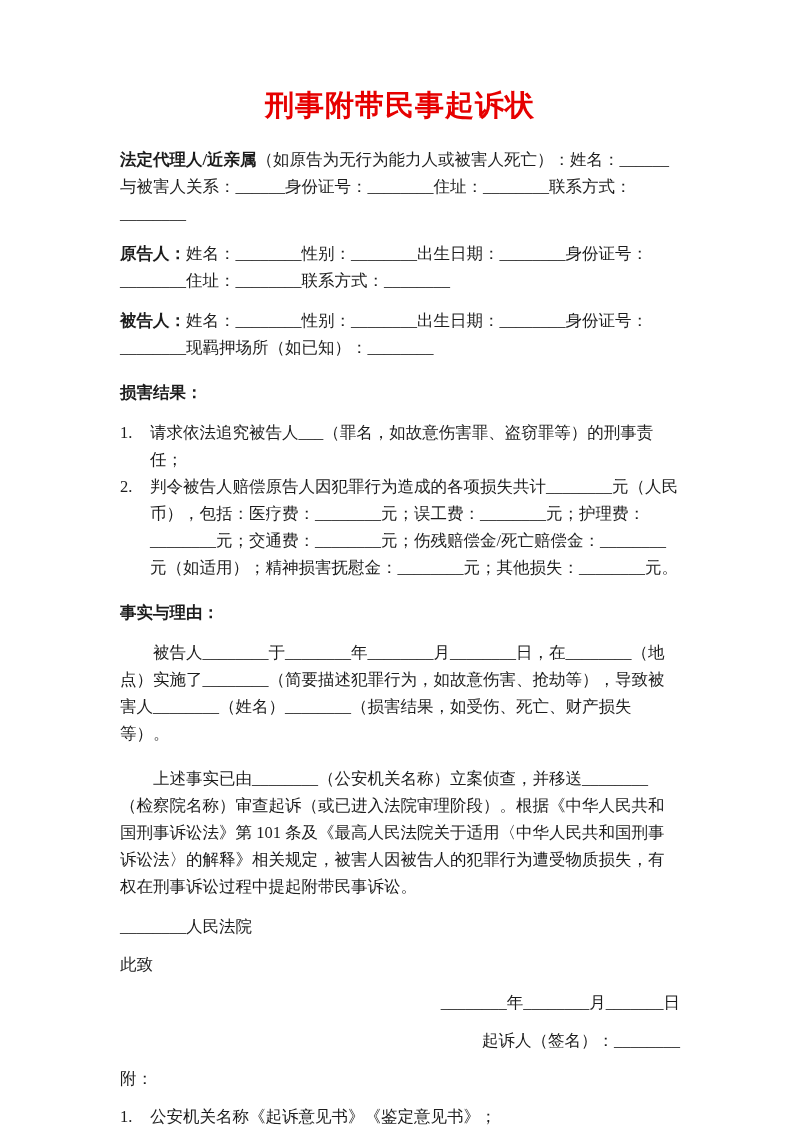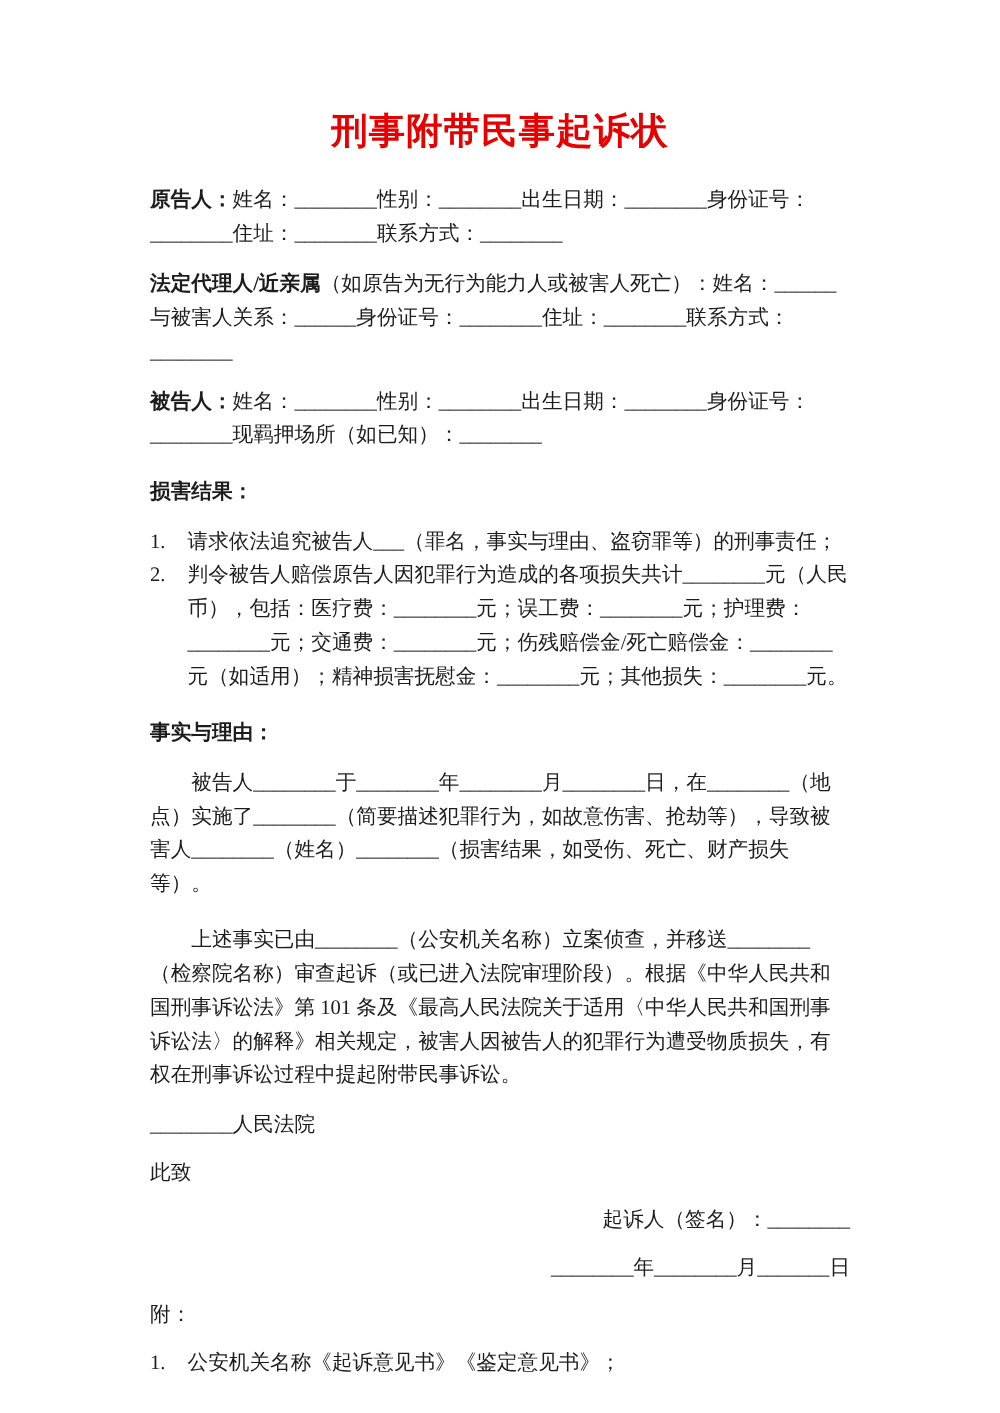--- a/index.html
+++ b/index.html
@@ -75,52 +75,52 @@
     margin: 0 0 11px 0;
   }
 </style>
 </head>
 <body>
 
 <div class="page">
 
   <h1 class="doc-title">刑事附带民事起诉状</h1>
 
+  <p class="block"><span class="lbl">法定代理人/近亲属</span><span>（如原告为无行为能力人或被害人死亡）：姓名：______与被害人关系：______身份证号：________住址：________联系方式：________</span></p>
+
   <p class="block"><span class="lbl">原告人：</span><span>姓名：________性别：________出生日期：________身份证号：________住址：________联系方式：________</span></p>
-
-  <p class="block"><span class="lbl">法定代理人/近亲属</span><span>（如原告为无行为能力人或被害人死亡）：姓名：______与被害人关系：______身份证号：________住址：________联系方式：________</span></p>
 
   <p class="block"><span class="lbl">被告人：</span><span>姓名：________性别：________出生日期：________身份证号：________现羁押场所（如已知）：________</span></p>
 
   <p class="heading gap-top">损害结果：</p>
 
   <div class="olist">
     <div class="olist-item">
       <span class="num">1.</span>
-      <span class="item-text">请求依法追究被告人___（罪名，事实与理由、盗窃罪等）的刑事责任；</span>
+      <span class="item-text">请求依法追究被告人___（罪名，如故意伤害罪、盗窃罪等）的刑事责任；</span>
     </div>
     <div class="olist-item">
       <span class="num">2.</span>
       <span class="item-text">判令被告人赔偿原告人因犯罪行为造成的各项损失共计________元（人民币），包括：医疗费：________元；误工费：________元；护理费：________元；交通费：________元；伤残赔偿金/死亡赔偿金：________元（如适用）；精神损害抚慰金：________元；其他损失：________元。</span>
     </div>
   </div>
 
   <p class="heading gap-top">事实与理由：</p>
 
   <p class="block indent">被告人________于________年________月________日，在________（地点）实施了________（简要描述犯罪行为，如故意伤害、抢劫等），导致被害人________（姓名）________（损害结果，如受伤、死亡、财产损失等）。</p>
 
   <p class="block indent gap-top">上述事实已由________（公安机关名称）立案侦查，并移送________（检察院名称）审查起诉（或已进入法院审理阶段）。根据《中华人民共和国刑事诉讼法》第 101 条及《最高人民法院关于适用〈中华人民共和国刑事诉讼法〉的解释》相关规定，被害人因被告人的犯罪行为遭受物质损失，有权在刑事诉讼过程中提起附带民事诉讼。</p>
 
   <p class="closing-block">________人民法院</p>
 
   <p class="closing-block gap-top">此致</p>
 
+  <p class="closing-block right">________年________月_______日</p>
+
   <p class="closing-block right">起诉人（签名）：________</p>
-
-  <p class="closing-block right">________年________月_______日</p>
 
   <p class="closing-block">附：</p>
 
   <div class="olist">
     <div class="olist-item">
       <span class="num">1.</span>
       <span class="item-text">公安机关名称《起诉意见书》《鉴定意见书》；</span>
     </div>
 
   </div>

